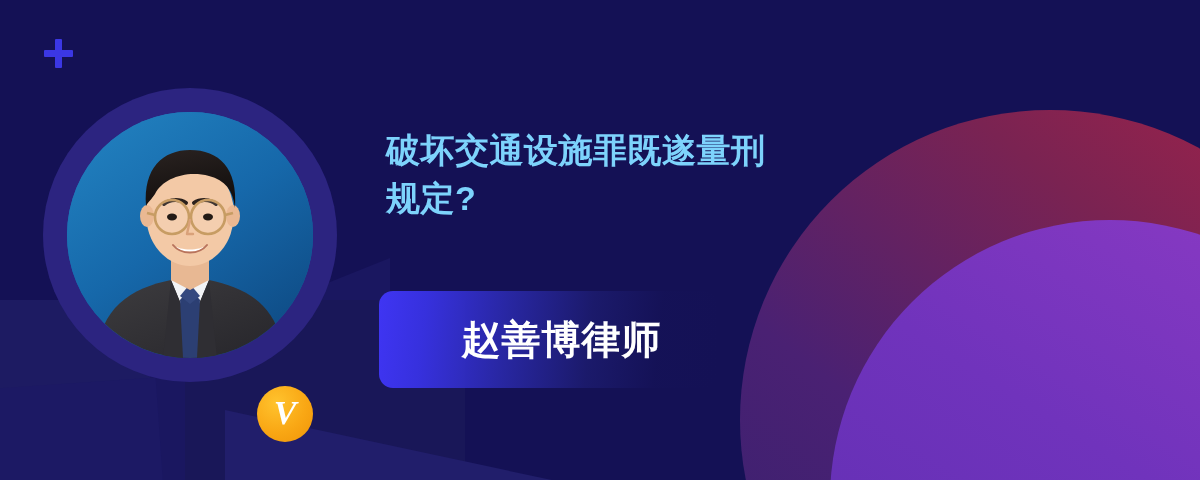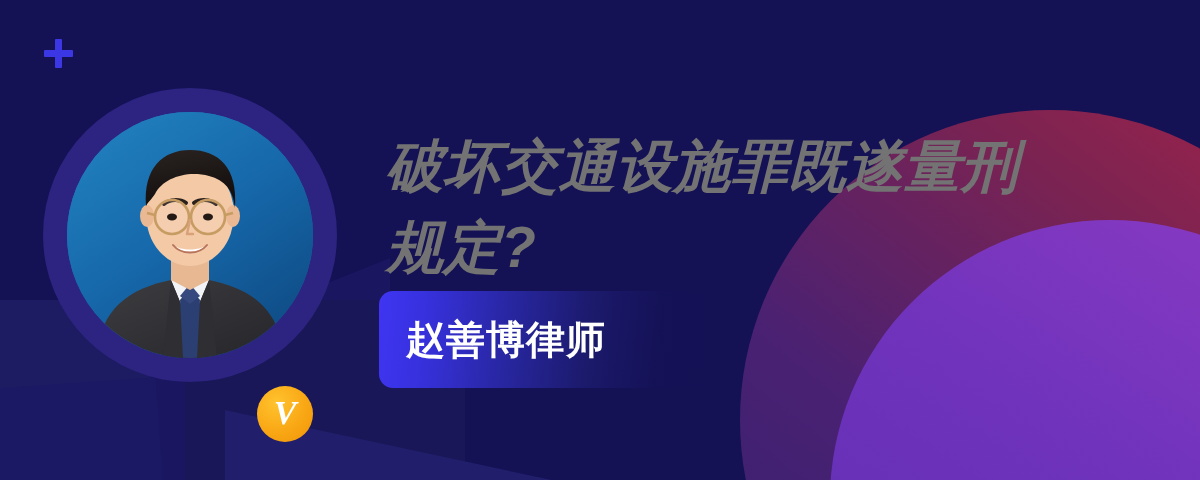--- a/index.html
+++ b/index.html
@@ -167,38 +167,37 @@
 
   
   .content {
     position: absolute;
     left: 386px;
     top: 126px;
     width: 700px;
   }
   .headline {
     margin: 0;
-    color: #737373;
-    font-size: 57px;
+    color: #7dd3fc;
+    font-size: 34px;
     font-weight: bold;
     line-height: 1.42;
     letter-spacing: 0.5px;
     white-space: pre-wrap;
-    font-style: italic;
   }
 
   .name-button {
     position: absolute;
     left: 379px;
     top: 291px;
     width: 338px;
     height: 97px;
     border: none;
     padding: 0 0 0 27px;
-    text-align: left;
+    text-align: center;
     border-radius: 14px;
     background: linear-gradient(96deg,
         rgba(63,53,243,1) 0%,
         rgba(56,50,228,0.95) 14%,
         rgba(45,44,180,0.80) 38%,
         rgba(33,33,125,0.55) 62%,
         rgba(22,20,92,0.22) 82%,
         rgba(20,17,85,0) 100%);
     color: #ffffff;
     font-family: inherit;

